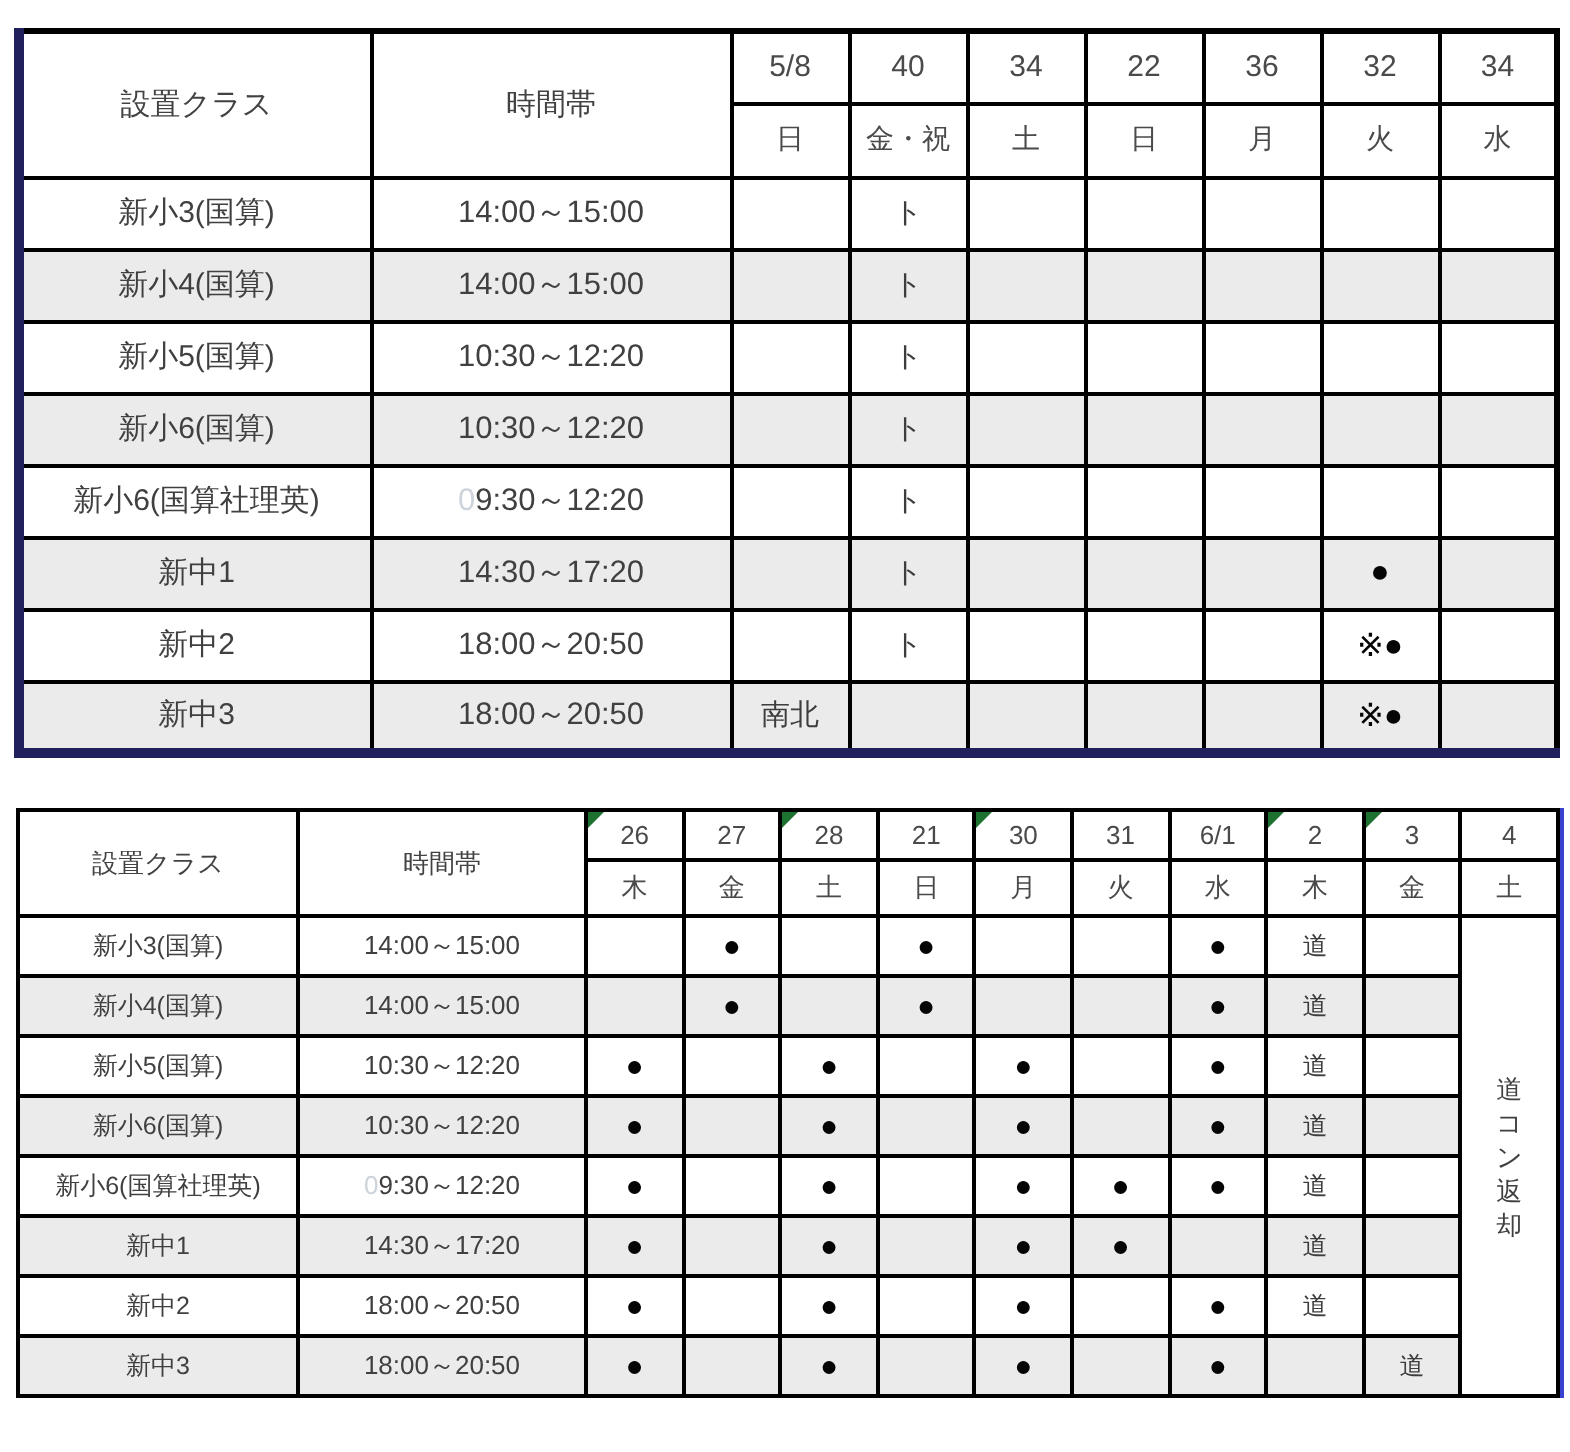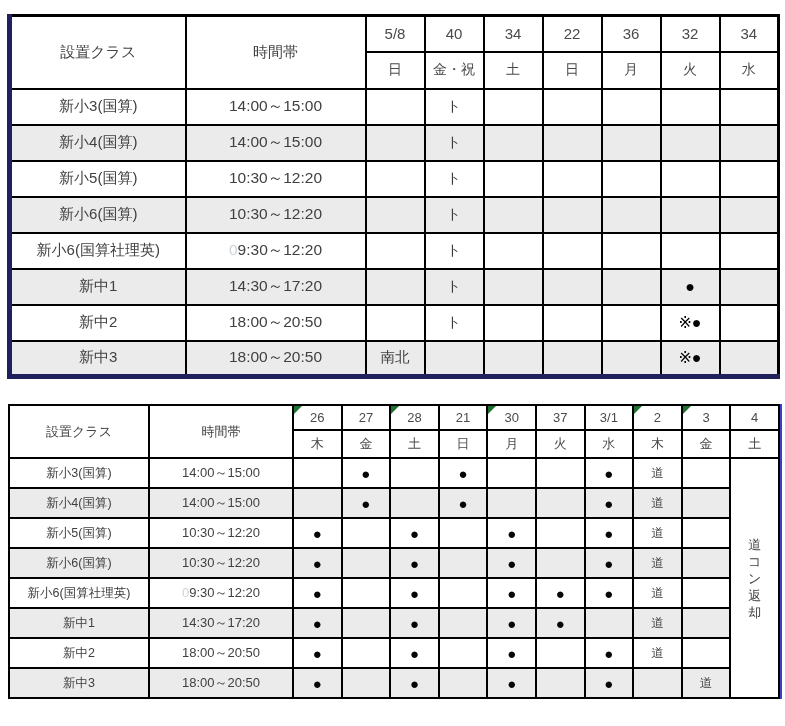--- a/index.html
+++ b/index.html
@@ -209,22 +209,22 @@
   <thead>
     <tr class="date-row">
       <th rowspan="2" class="head-label">設置クラス</th>
       <th rowspan="2" class="head-label">時間帯</th>
 
     <th class="date-cell">26<span class="corner-marker"></span></th>
         <th class="date-cell">27</th>
         <th class="date-cell">28<span class="corner-marker"></span></th>
         <th class="date-cell">21</th>
         <th class="date-cell">30<span class="corner-marker"></span></th>
-        <th class="date-cell">37</th>
-        <th class="date-cell">3/1</th>
+        <th class="date-cell">31</th>
+        <th class="date-cell">6/1</th>
         <th class="date-cell">2<span class="corner-marker"></span></th>
         <th class="date-cell">3<span class="corner-marker"></span></th>
         <th class="date-cell">4</th>
       </tr>
     <tr class="day-row">
 
     <th class="day-cell">木</th>
         <th class="day-cell">金</th>
         <th class="day-cell">土</th>
         <th class="day-cell">日</th>

